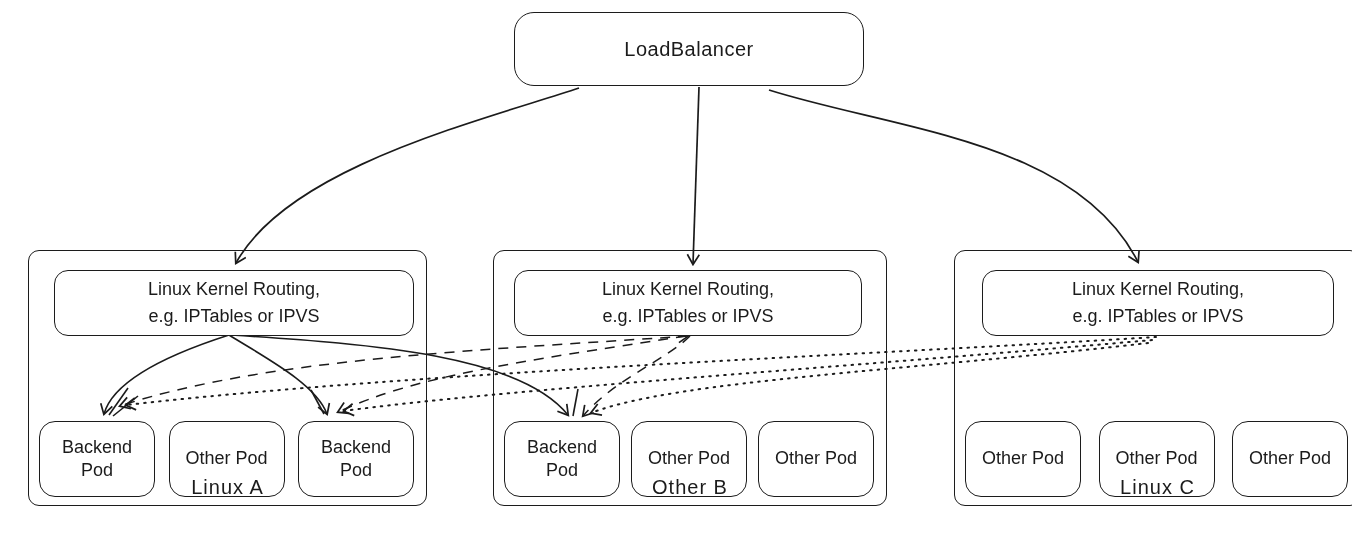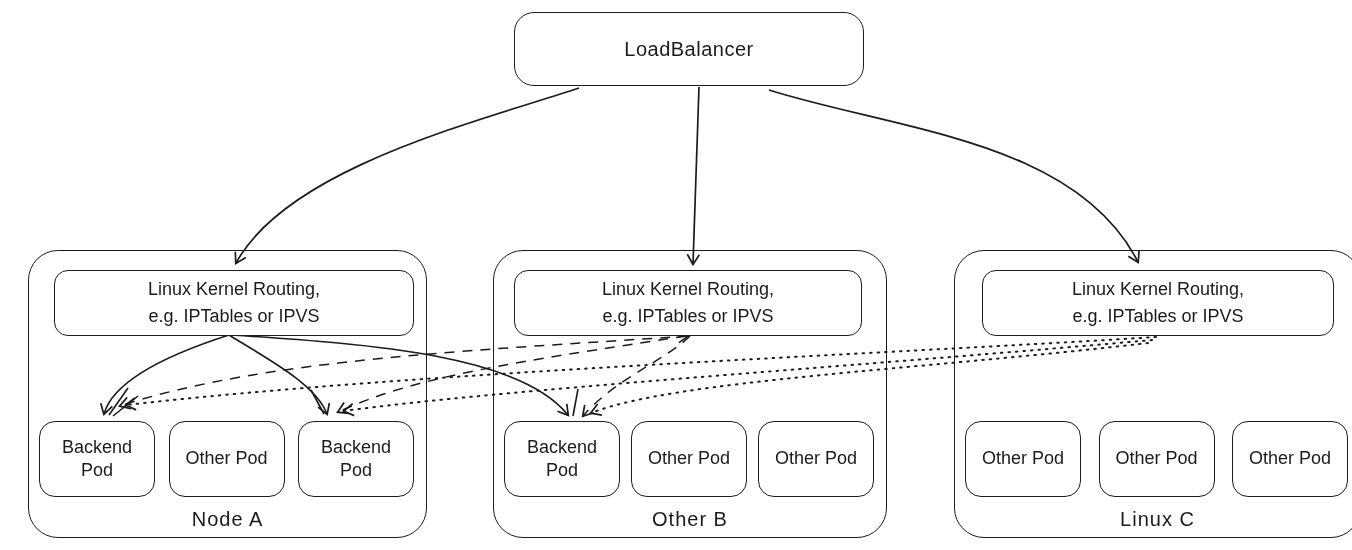--- a/index.html
+++ b/index.html
@@ -14,21 +14,21 @@
   }
   #edges{position:absolute;left:0;top:0;z-index:1;}
   .box{position:absolute;border:1.8px solid #1c1c1c;box-sizing:border-box;}
   .lb{
     left:498px;top:12px;width:350px;height:74px;
     border-radius:20px;background:#fff;z-index:2;
     display:flex;align-items:center;justify-content:center;
     font-size:20px;letter-spacing:.5px;
   }
   .node{
-    top:250px;height:288px;border-radius:30px;
+    top:250px;height:256px;border-radius:11px;
     background:transparent;z-index:2;padding-left:16px;
   }
   .node-a{left:12px;width:399px;}
   .node-b{left:477px;width:394px;}
   .node-c{left:938px;width:407px;}
   .kernel{
     position:absolute;top:19px;height:66px;
     border:1.8px solid #1c1c1c;border-radius:14px;background:#fff;
     box-sizing:border-box;
     display:flex;flex-direction:column;align-items:center;justify-content:center;
@@ -108,21 +108,21 @@
       <div class="pod">
         <span>Backend Pod</span>
       </div>
       <div class="pod">
         <span>Other Pod</span>
       </div>
       <div class="pod">
         <span>Backend Pod</span>
       </div>
     </div>
-    <div class="node-label">Node A</div>
+    <div class="node-label">Linux A</div>
   </div>
 
   <div class="box node node-b">
     <div class="kernel">
       <div>Linux Kernel Routing,</div>
       <div>e.g. IPTables or IPVS</div>
     </div>
     <div class="pods">
       <div class="pod">
         <span>Backend Pod</span>

